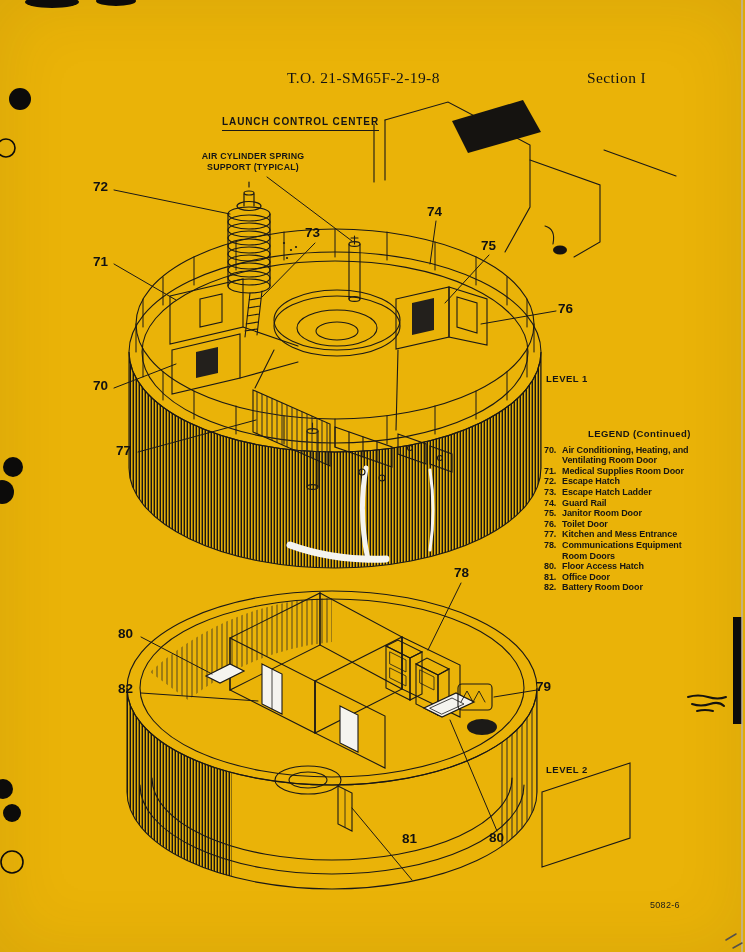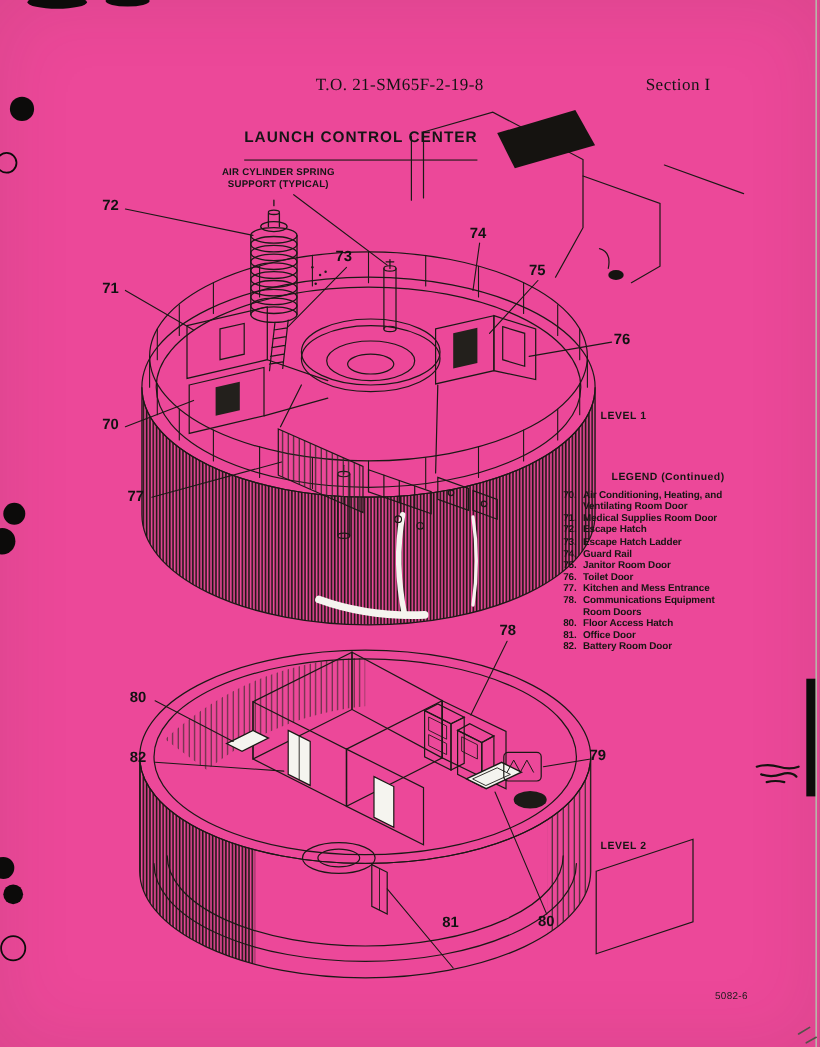--- a/index.html
+++ b/index.html
@@ -1,29 +1,29 @@
 <!DOCTYPE html>
 <html><head>
 <meta charset="utf-8">
 <style>
   *{margin:0;padding:0;box-sizing:border-box}
   body{background:#777}
-  .page{position:relative;width:745px;height:952px;background:#ec4899;overflow:hidden;
+  .page{position:relative;width:745px;height:952px;background:#eab308;overflow:hidden;
         font-family:"Liberation Sans",sans-serif;color:#1b1b1b;
         box-shadow:inset 0 0 70px rgba(60,50,30,.10)}
   .art{position:absolute;left:0;top:0}
   .txt{position:absolute}
   .hdr{font-family:"Liberation Serif",serif;font-size:15.5px;letter-spacing:.4px;color:#141414}
   .co{position:absolute;width:22px;text-align:left;font-family:Liberation Sans, sans-serif;
       font-weight:700;font-size:13.5px;color:#121212}
   .figlabel{font-weight:700;letter-spacing:.6px;color:#151515}
-  .lbl-lcc{left:222px;top:116px;font-size:14px;letter-spacing:.9px;border-bottom:1.2px solid #1b1916;padding-bottom:13px}
+  .lbl-lcc{left:222px;top:116px;font-size:10px;letter-spacing:.9px;border-bottom:1.2px solid #1b1916;padding-bottom:3px}
   .lbl-acs{left:193px;top:151px;width:120px;font-size:8.8px;letter-spacing:.2px;text-align:center;line-height:11px}
   .lbl-lvl{font-size:9.5px;letter-spacing:.5px}
-  .legend{position:absolute;left:512px;top:429px;width:186px;font-size:9px;font-weight:700;
+  .legend{position:absolute;left:544px;top:429px;width:186px;font-size:9px;font-weight:700;
           line-height:10.6px;letter-spacing:-.1px;color:#161513}
   .legend-title{margin:0 0 5px 44px;font-size:9.5px;letter-spacing:.4px}
   .legend-item{display:flex}
   .legend-item .ln{width:18px;flex:none}
   .legend-item .lt{white-space:pre-line}
   .caption{position:absolute;left:0;top:910px;width:745px;text-align:center;white-space:pre;
            font-family:"Liberation Serif",serif;font-size:15px;letter-spacing:.2px;color:#141414}
   .drawno{position:absolute;left:650px;top:900px;font-size:9px;font-weight:400;letter-spacing:.3px}
 </style>
 </head>

